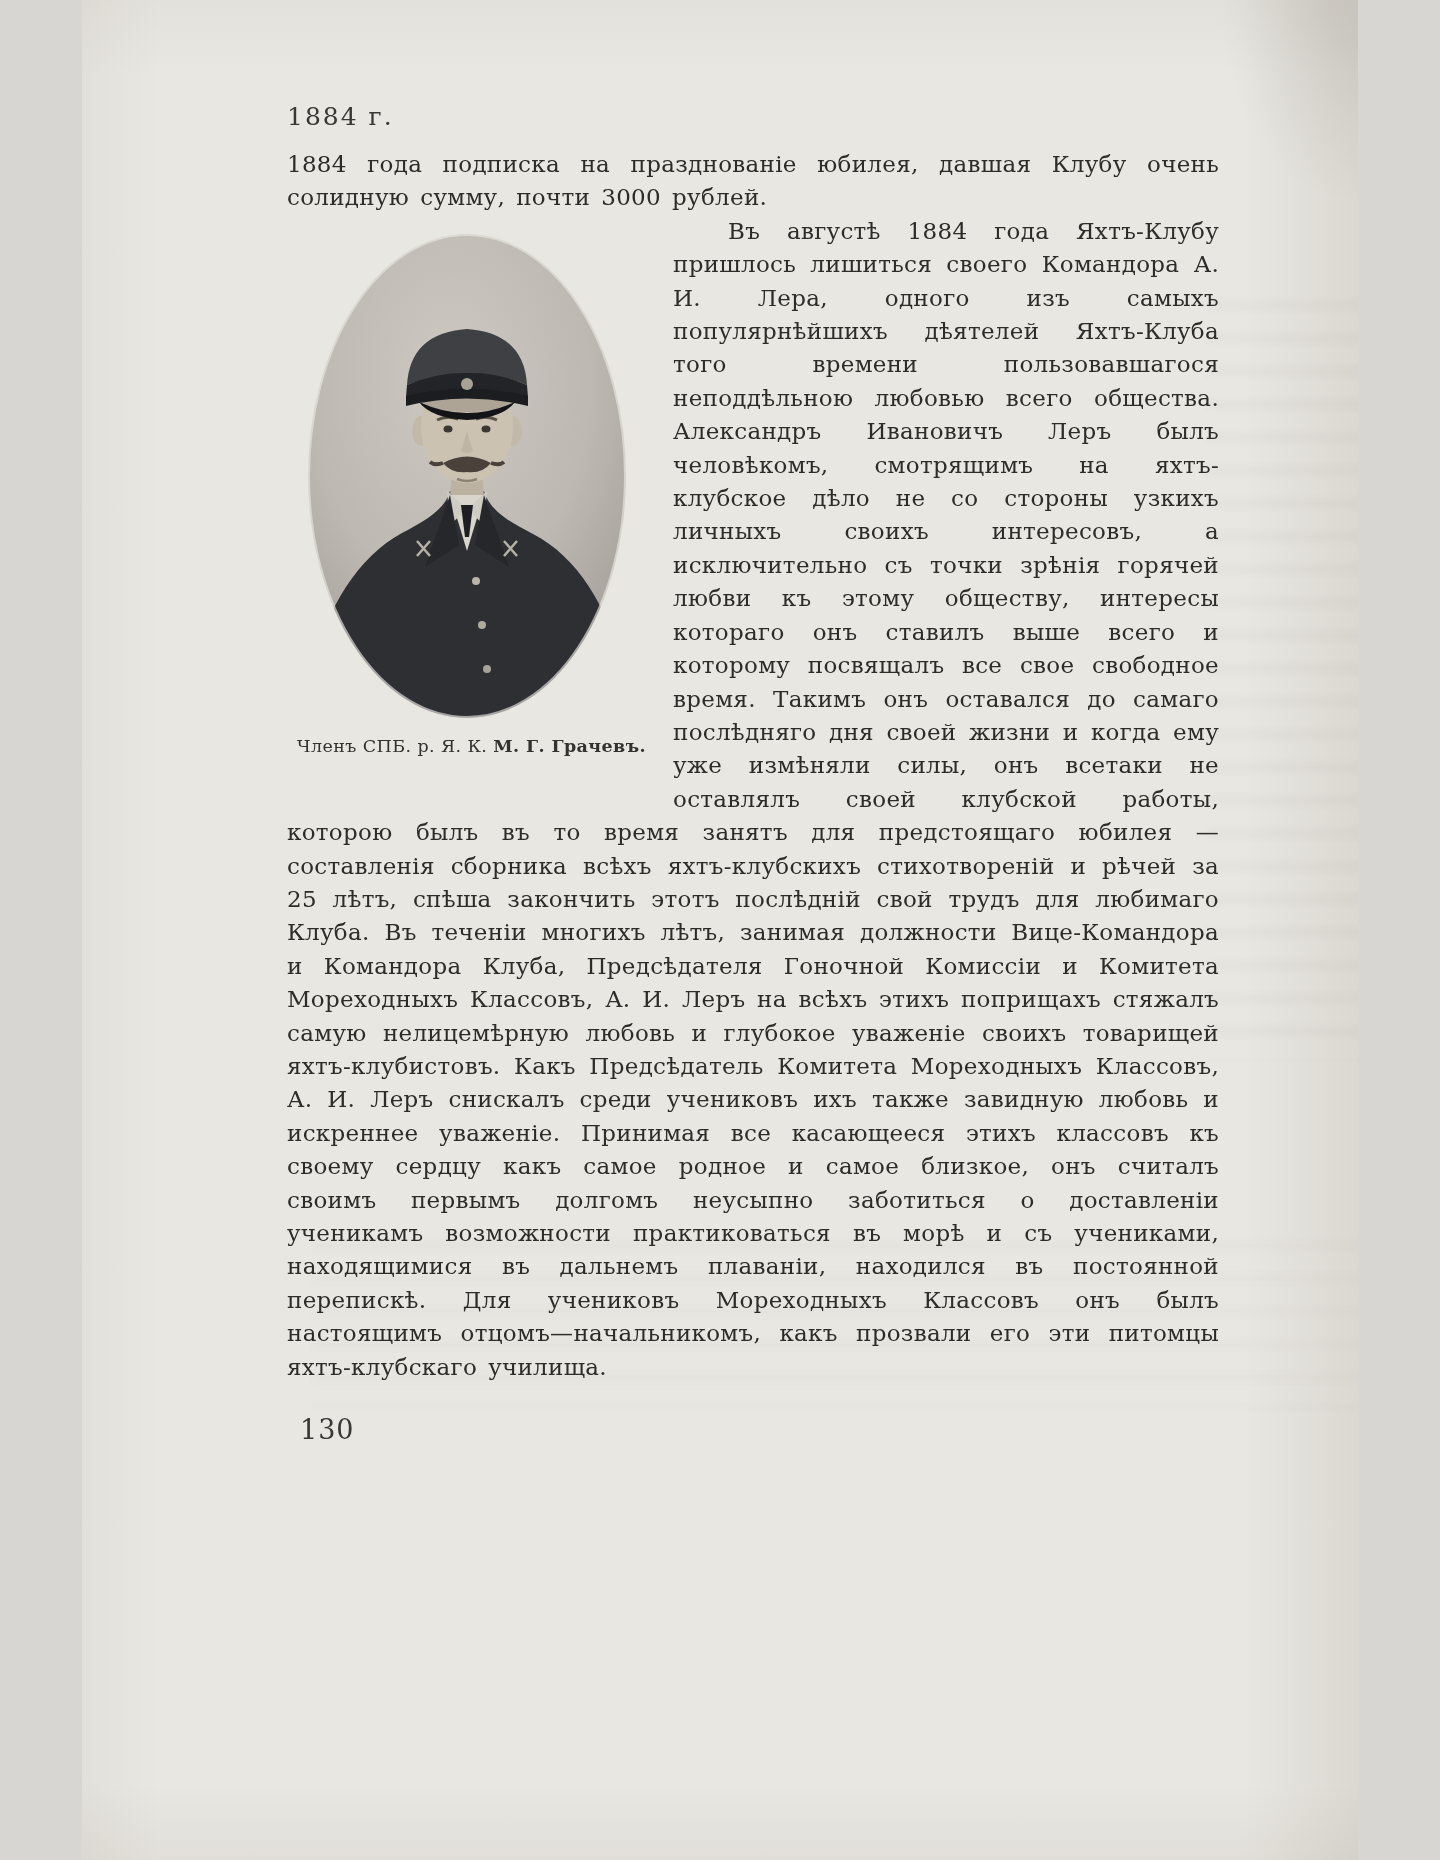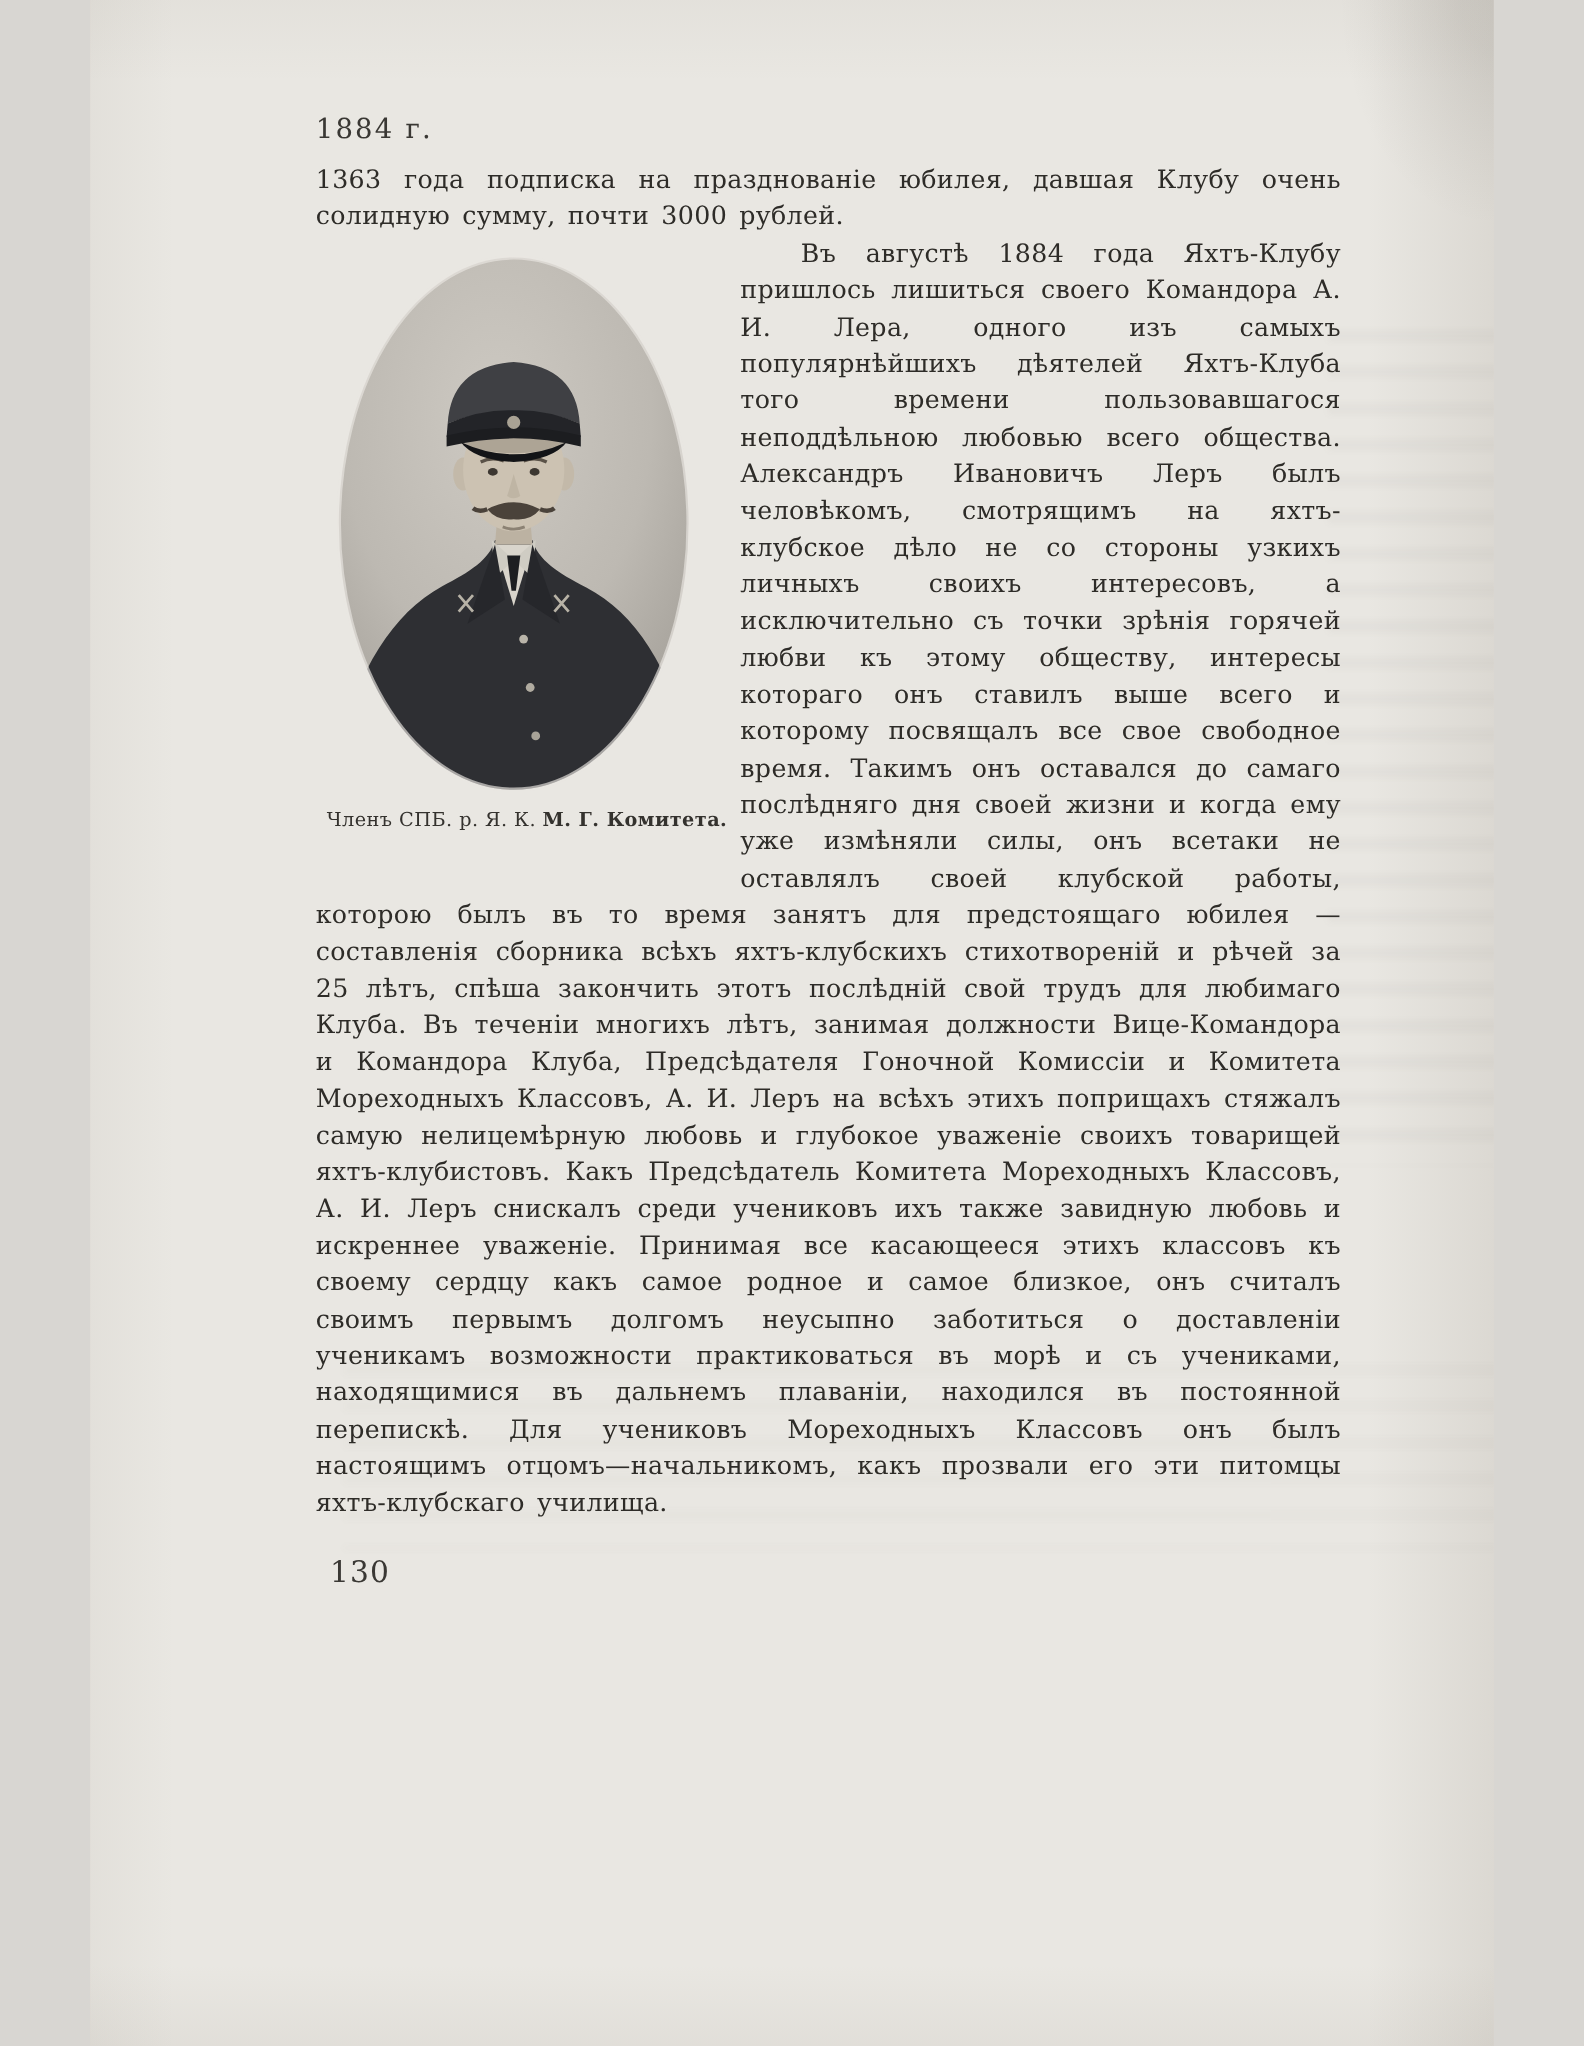--- a/index.html
+++ b/index.html
@@ -90,21 +90,21 @@
 
 <div class="page">
 
   <div class="bleed bleed-right"></div>
   <div class="bleed bleed-bottom"></div>
 
   <div class="content">
 
     <div class="running-head">1884 г.</div>
 
-    <p class="para no-indent">1363 года подписка на празднованіе юбилея, давшая Клубу очень солидную сумму, почти 3000 рублей.</p>
+    <p class="para no-indent">1884 года подписка на празднованіе юбилея, давшая Клубу очень солидную сумму, почти 3000 рублей.</p>
 
 
     <div class="figure">
       <svg width="320" height="486" viewBox="0 0 320 486" role="img">
         <defs>
           <radialGradient id="phBg" cx="0.45" cy="0.30" r="0.80">
             <stop offset="0" stop-color="#cdc9c2"></stop>
             <stop offset="0.55" stop-color="#bdb9b2"></stop>
             <stop offset="1" stop-color="#9e9a93"></stop>
           </radialGradient>
@@ -162,21 +162,21 @@
           <path d="M99,163 Q160,148 221,163 L221,173 Q160,158 99,173 Z" fill="#1c1d20"></path>
 
           <path d="M112,169 Q160,191 208,169 Q196,185 160,187 Q124,185 112,169 Z" fill="#131417"></path>
 
           <circle cx="160" cy="151" r="6" fill="#a9a294"></circle>
         </g>
 
         <ellipse cx="160" cy="243" rx="159" ry="242" fill="none" stroke="#e9e7e2" stroke-width="4" opacity="0.65"></ellipse>
       </svg>
       <div class="caption">
-        <span>Членъ СПБ. р. Я. К. </span><span class="name">М. Г. Комитета.</span>
+        <span>Членъ СПБ. р. Я. К. </span><span class="name">М. Г. Грачевъ.</span>
       </div>
     </div>
 
     <p class="para">Въ августѣ 1884 года Яхтъ-Клубу пришлось лишиться своего Командора А. И. Лера, одного изъ самыхъ популярнѣйшихъ дѣятелей Яхтъ-Клуба того времени пользовавшагося неподдѣльною любовью всего общества. Александръ Ивановичъ Леръ былъ человѣкомъ, смотрящимъ на яхтъ-клубское дѣло не со стороны узкихъ личныхъ своихъ интересовъ, а исключительно съ точки зрѣнія горячей любви къ этому обществу, интересы котораго онъ ставилъ выше всего и которому посвящалъ все свое свободное время. Такимъ онъ оставался до самаго послѣдняго дня своей жизни и когда ему уже измѣняли силы, онъ всетаки не оставлялъ своей клубской работы, которою былъ въ то время занятъ для предстоящаго юбилея — составленія сборника всѣхъ яхтъ-клубскихъ стихотвореній и рѣчей за 25 лѣтъ, спѣша закончить этотъ послѣдній свой трудъ для любимаго Клуба. Въ теченіи многихъ лѣтъ, занимая должности Вице-Командора и Командора Клуба, Предсѣдателя Гоночной Комиссіи и Комитета Мореходныхъ Классовъ, А. И. Леръ на всѣхъ этихъ поприщахъ стяжалъ самую нелицемѣрную любовь и глубокое уваженіе своихъ товарищей яхтъ-клубистовъ. Какъ Предсѣдатель Комитета Мореходныхъ Классовъ, А. И. Леръ снискалъ среди учениковъ ихъ также завидную любовь и искреннее уваженіе. Принимая все касающееся этихъ классовъ къ своему сердцу какъ самое родное и самое близкое, онъ считалъ своимъ первымъ долгомъ неусыпно заботиться о доставленіи ученикамъ возможности практиковаться въ морѣ и съ учениками, находящимися въ дальнемъ плаваніи, находился въ постоянной перепискѣ. Для учениковъ Мореходныхъ Классовъ онъ былъ настоящимъ отцомъ—начальникомъ, какъ прозвали его эти питомцы яхтъ-клубскаго училища.</p>
 
 
   </div>
 
   <div class="page-number">130</div>
 

